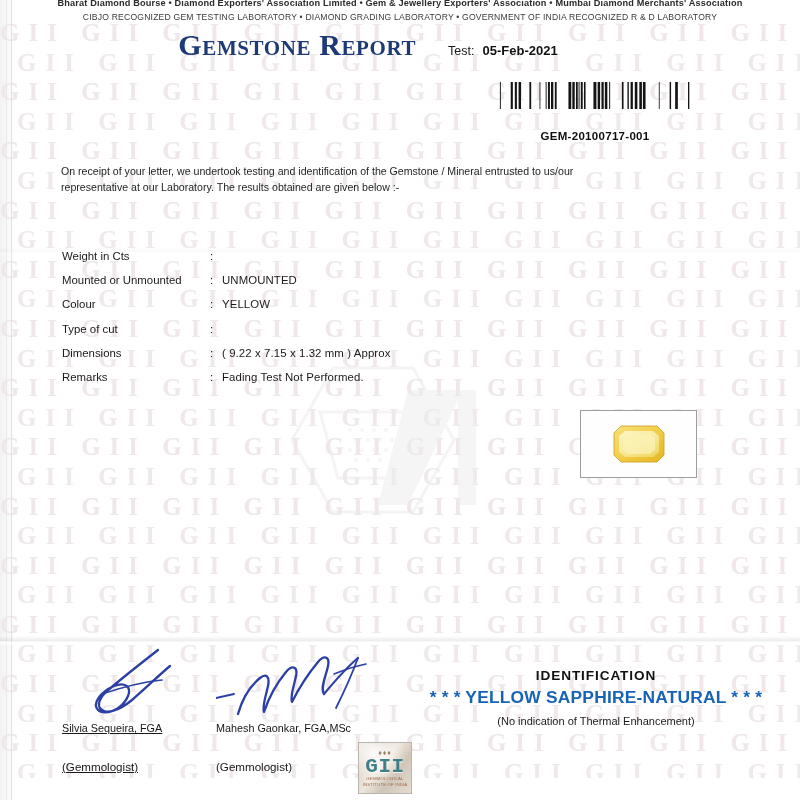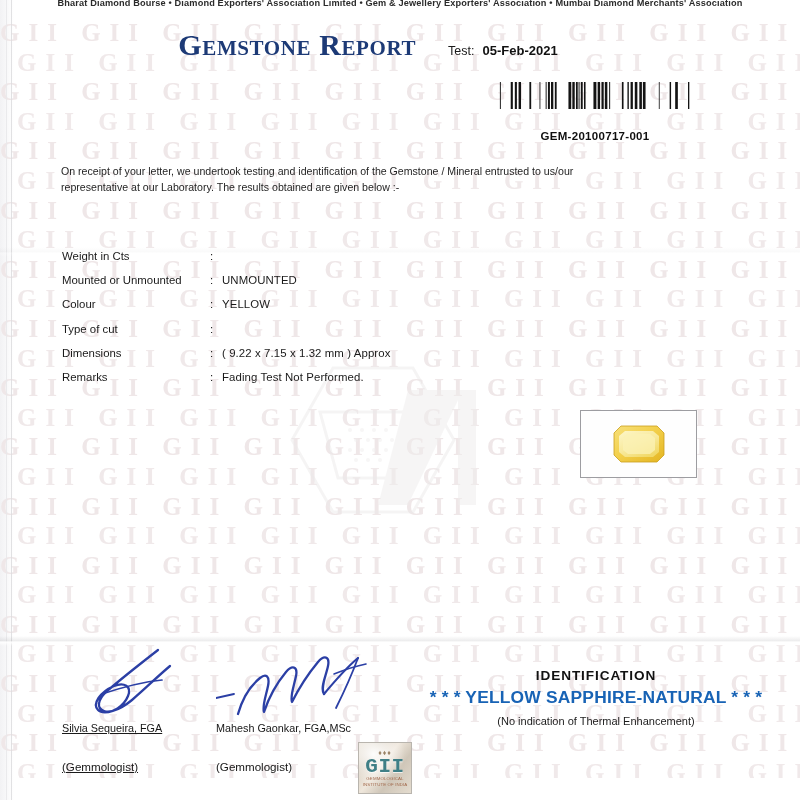--- a/index.html
+++ b/index.html
@@ -382,20 +382,21 @@
       </g>
     </svg>
   </div>
 
   <div class="scan-edge second"></div>
   <div class="scan-edge"></div>
   <div class="crease c2"></div>
   <div class="crease c1"></div>
 
   <div class="assoc-line">Bharat Diamond Bourse  •  Diamond Exporters' Association Limited  •  Gem &amp; Jewellery Exporters' Association  •  Mumbai Diamond Merchants' Association</div>
+  <div class="lab-line">CIBJO RECOGNIZED GEM TESTING LABORATORY  •  DIAMOND GRADING LABORATORY  •  GOVERNMENT OF INDIA RECOGNIZED R &amp; D LABORATORY</div>
 
   <div class="title-row">
     <div class="report-title">Gemstone Report</div>
     <div>
       <span class="date-label">Test:</span><span class="date-value">05-Feb-2021</span>
     </div>
   </div>
 
   <div class="barcode-wrap">
     <svg class="barcode-bars" id="barcode-svg" viewBox="0 0 196 27" preserveAspectRatio="none">

